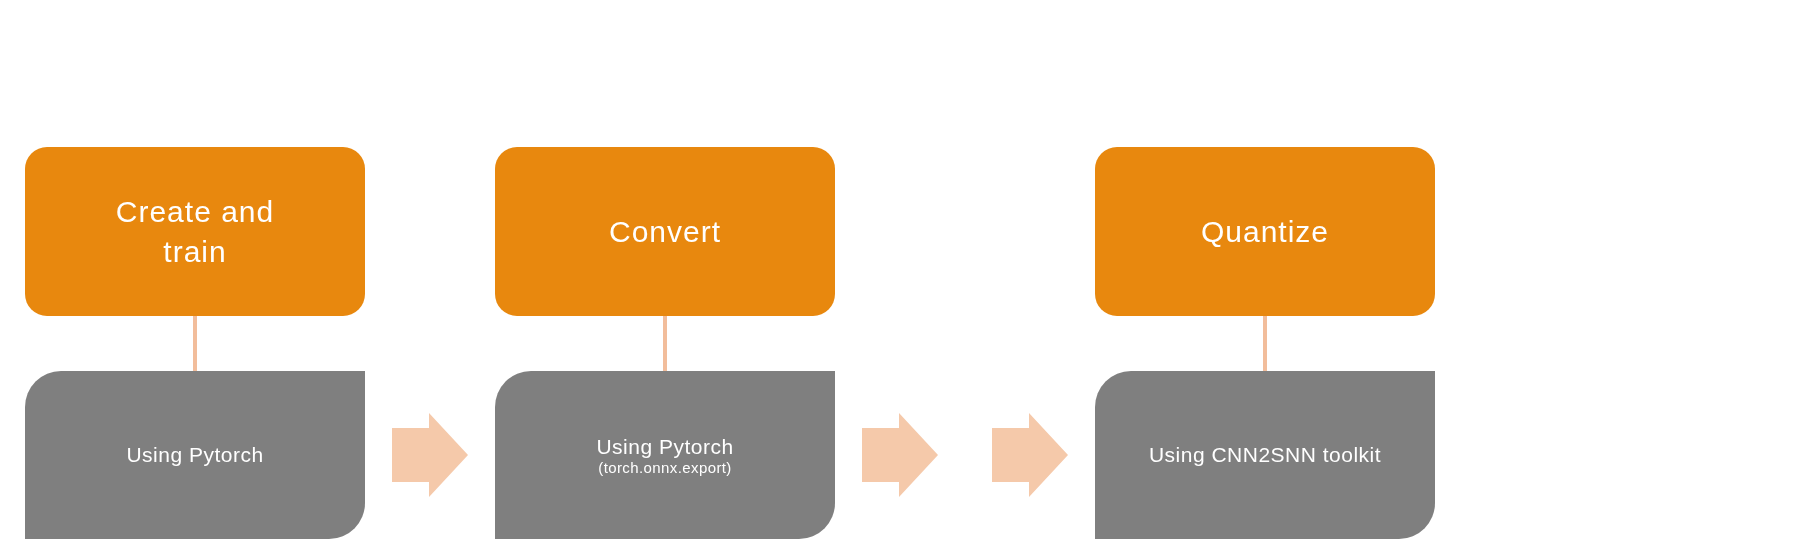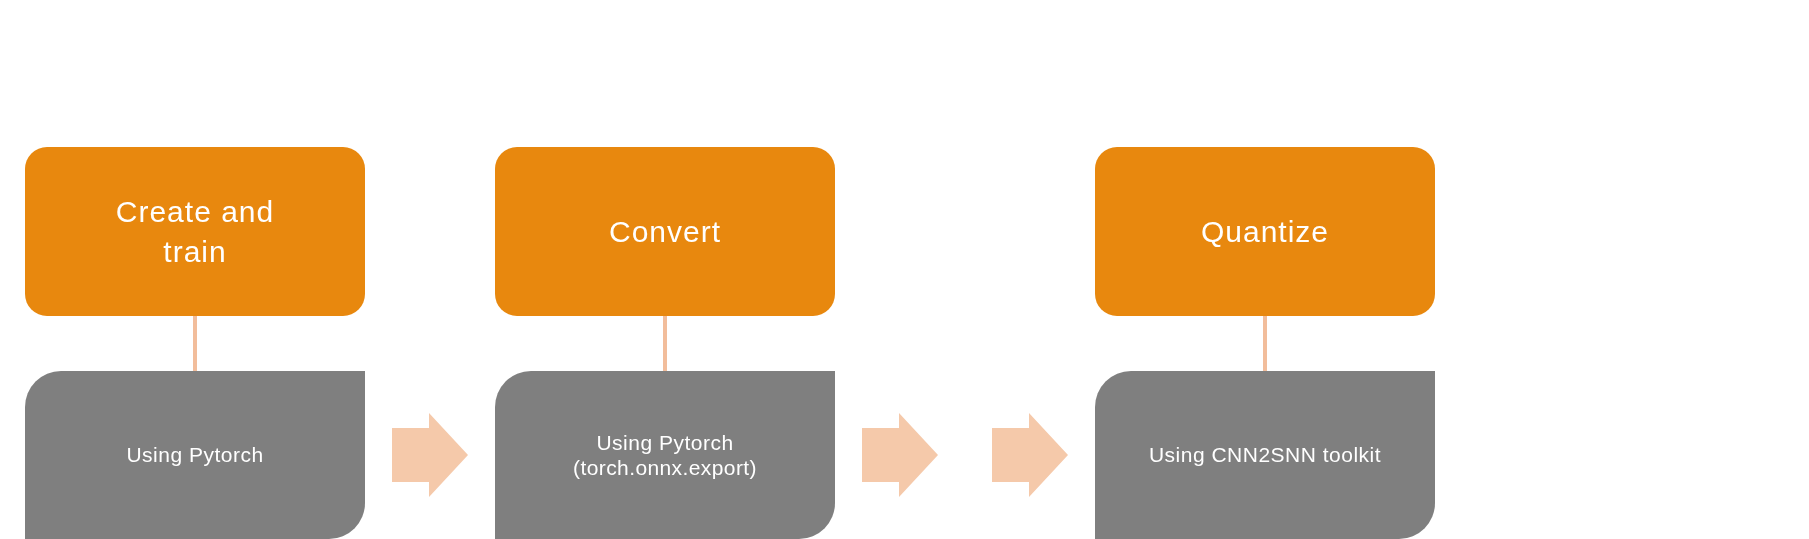--- a/index.html
+++ b/index.html
@@ -65,21 +65,21 @@
     padding: 0 14px;
   }
   .detail-text {
     color: #ffffff;
     font-size: 21px;
     letter-spacing: 0.5px;
     line-height: 1.2;
   }
   .detail-sub {
     color: #ffffff;
-    font-size: 21px;
+    font-size: 15px;
     letter-spacing: 0.4px;
   }
   .detail-sub:empty { display: none; }
   .gap {
     width: 130px;
     flex: 0 0 130px;
     height: 169px;
     display: flex;
     align-items: center;
     justify-content: center;

